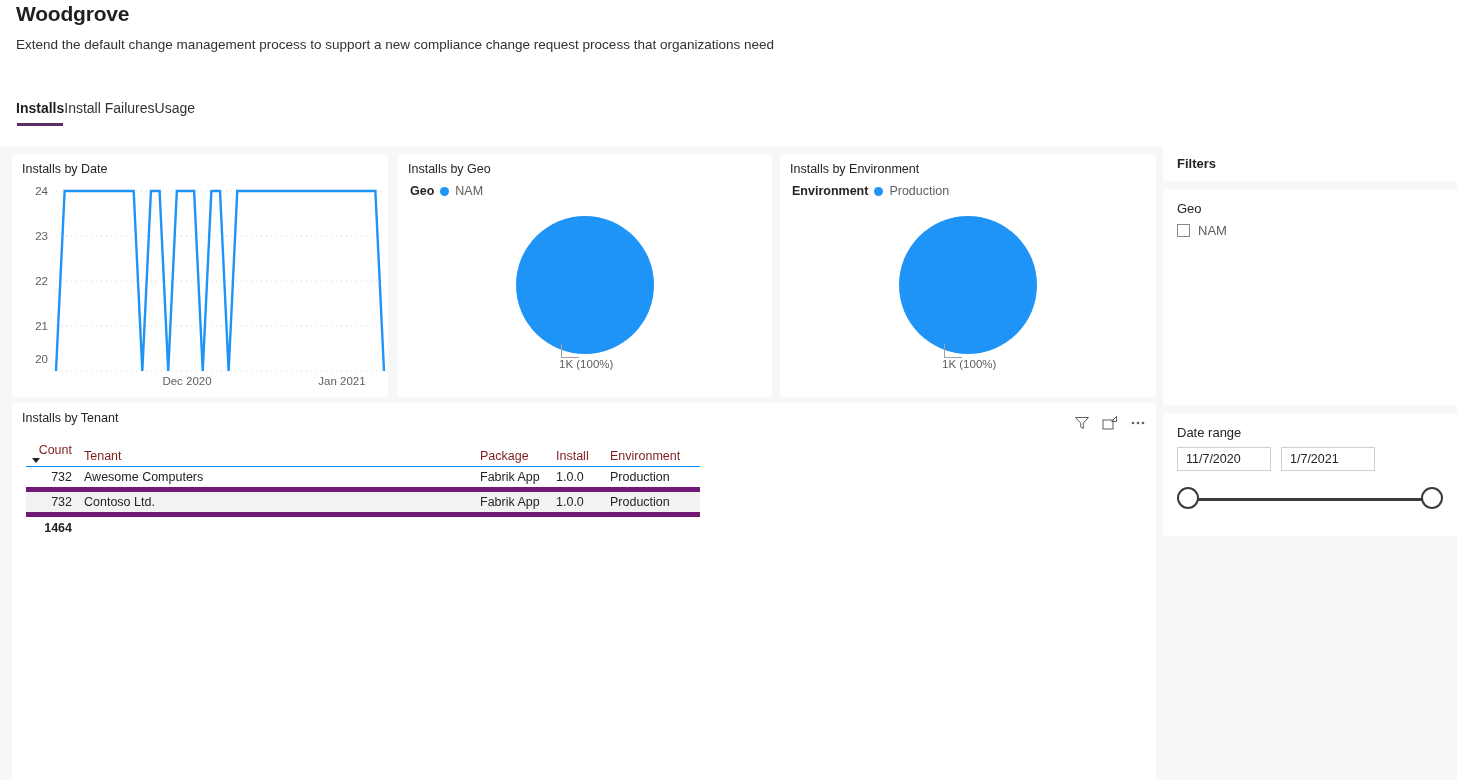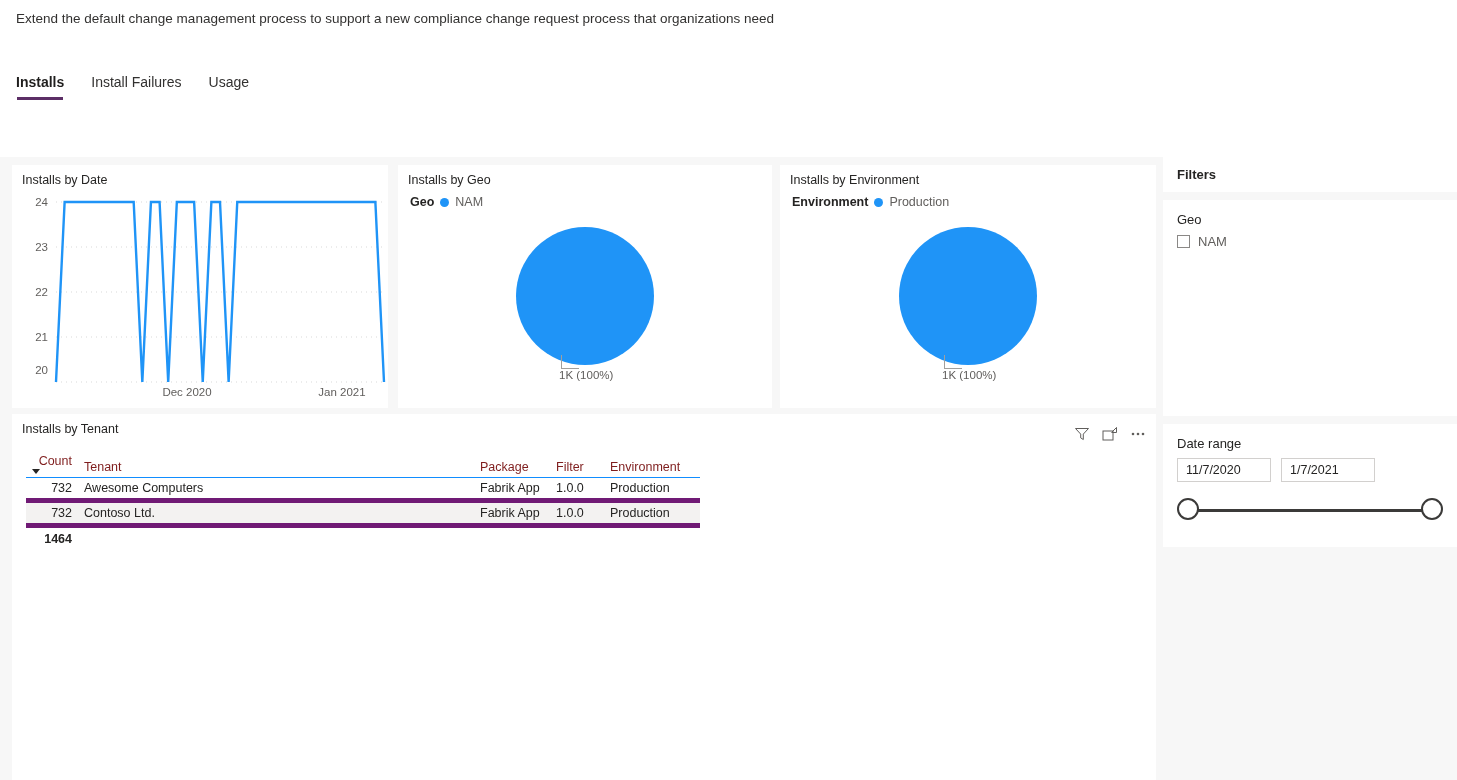--- a/index.html
+++ b/index.html
@@ -18,21 +18,21 @@
   .app-title {
     font-size: 21px; font-weight: bold; color: #201f1e;
     letter-spacing: -0.2px; margin: 0; padding-top: 2px;
   }
   .app-subtitle {
     font-size: 13.5px; color: #323130; margin-top: 11px; font-weight: 400;
   }
 
   
   .tabs {
-    display: flex; align-items: flex-end; gap: 27px;
+    display: flex; align-items: flex-end; 
     padding: 0 16px; margin-top: 38px; height: 36px;
   }
   .tab {
     position: relative; font-size: 14px; color: #323130;
     padding-bottom: 10px; cursor: pointer; white-space: nowrap;
   }
   .tab.active { font-weight: bold; color: #201f1e; }
   .tab.active::after {
     content: ""; position: absolute; left: 1px; right: 1px; bottom: 0;
     height: 3px; background: #5c2e66;
@@ -179,20 +179,21 @@
   }
   .slider-thumb.left { left: 0; }
   .slider-thumb.right { right: 0; }
 </style>
 </head>
 <body>
 
 <div class="page">
 
   <div class="header">
+    <div class="app-title">Woodgrove</div>
     <div class="app-subtitle">Extend the default change management process to support a new compliance change request process that organizations need</div>
   </div>
 
   <div class="tabs">
     <div class="tab active">Installs</div>
     <div class="tab">Install Failures</div>
     <div class="tab">Usage</div>
   </div>
 
   <div class="canvas">
@@ -277,21 +278,21 @@
             <col style="width:96px">
         </colgroup>
         <thead>
           <tr>
             <th class="num">
               <span>Count</span>
               <span class="sort-caret"></span>
             </th>
             <th>Tenant</th>
             <th>Package</th>
-            <th>Filter</th>
+            <th>Install</th>
             <th>Environment</th>
           </tr>
         </thead>
         <tbody>
           <tr>
             <td class="num">732</td>
             <td>Awesome Computers</td>
             <td>Fabrik App</td>
             <td>1.0.0</td>
             <td>Production</td>

